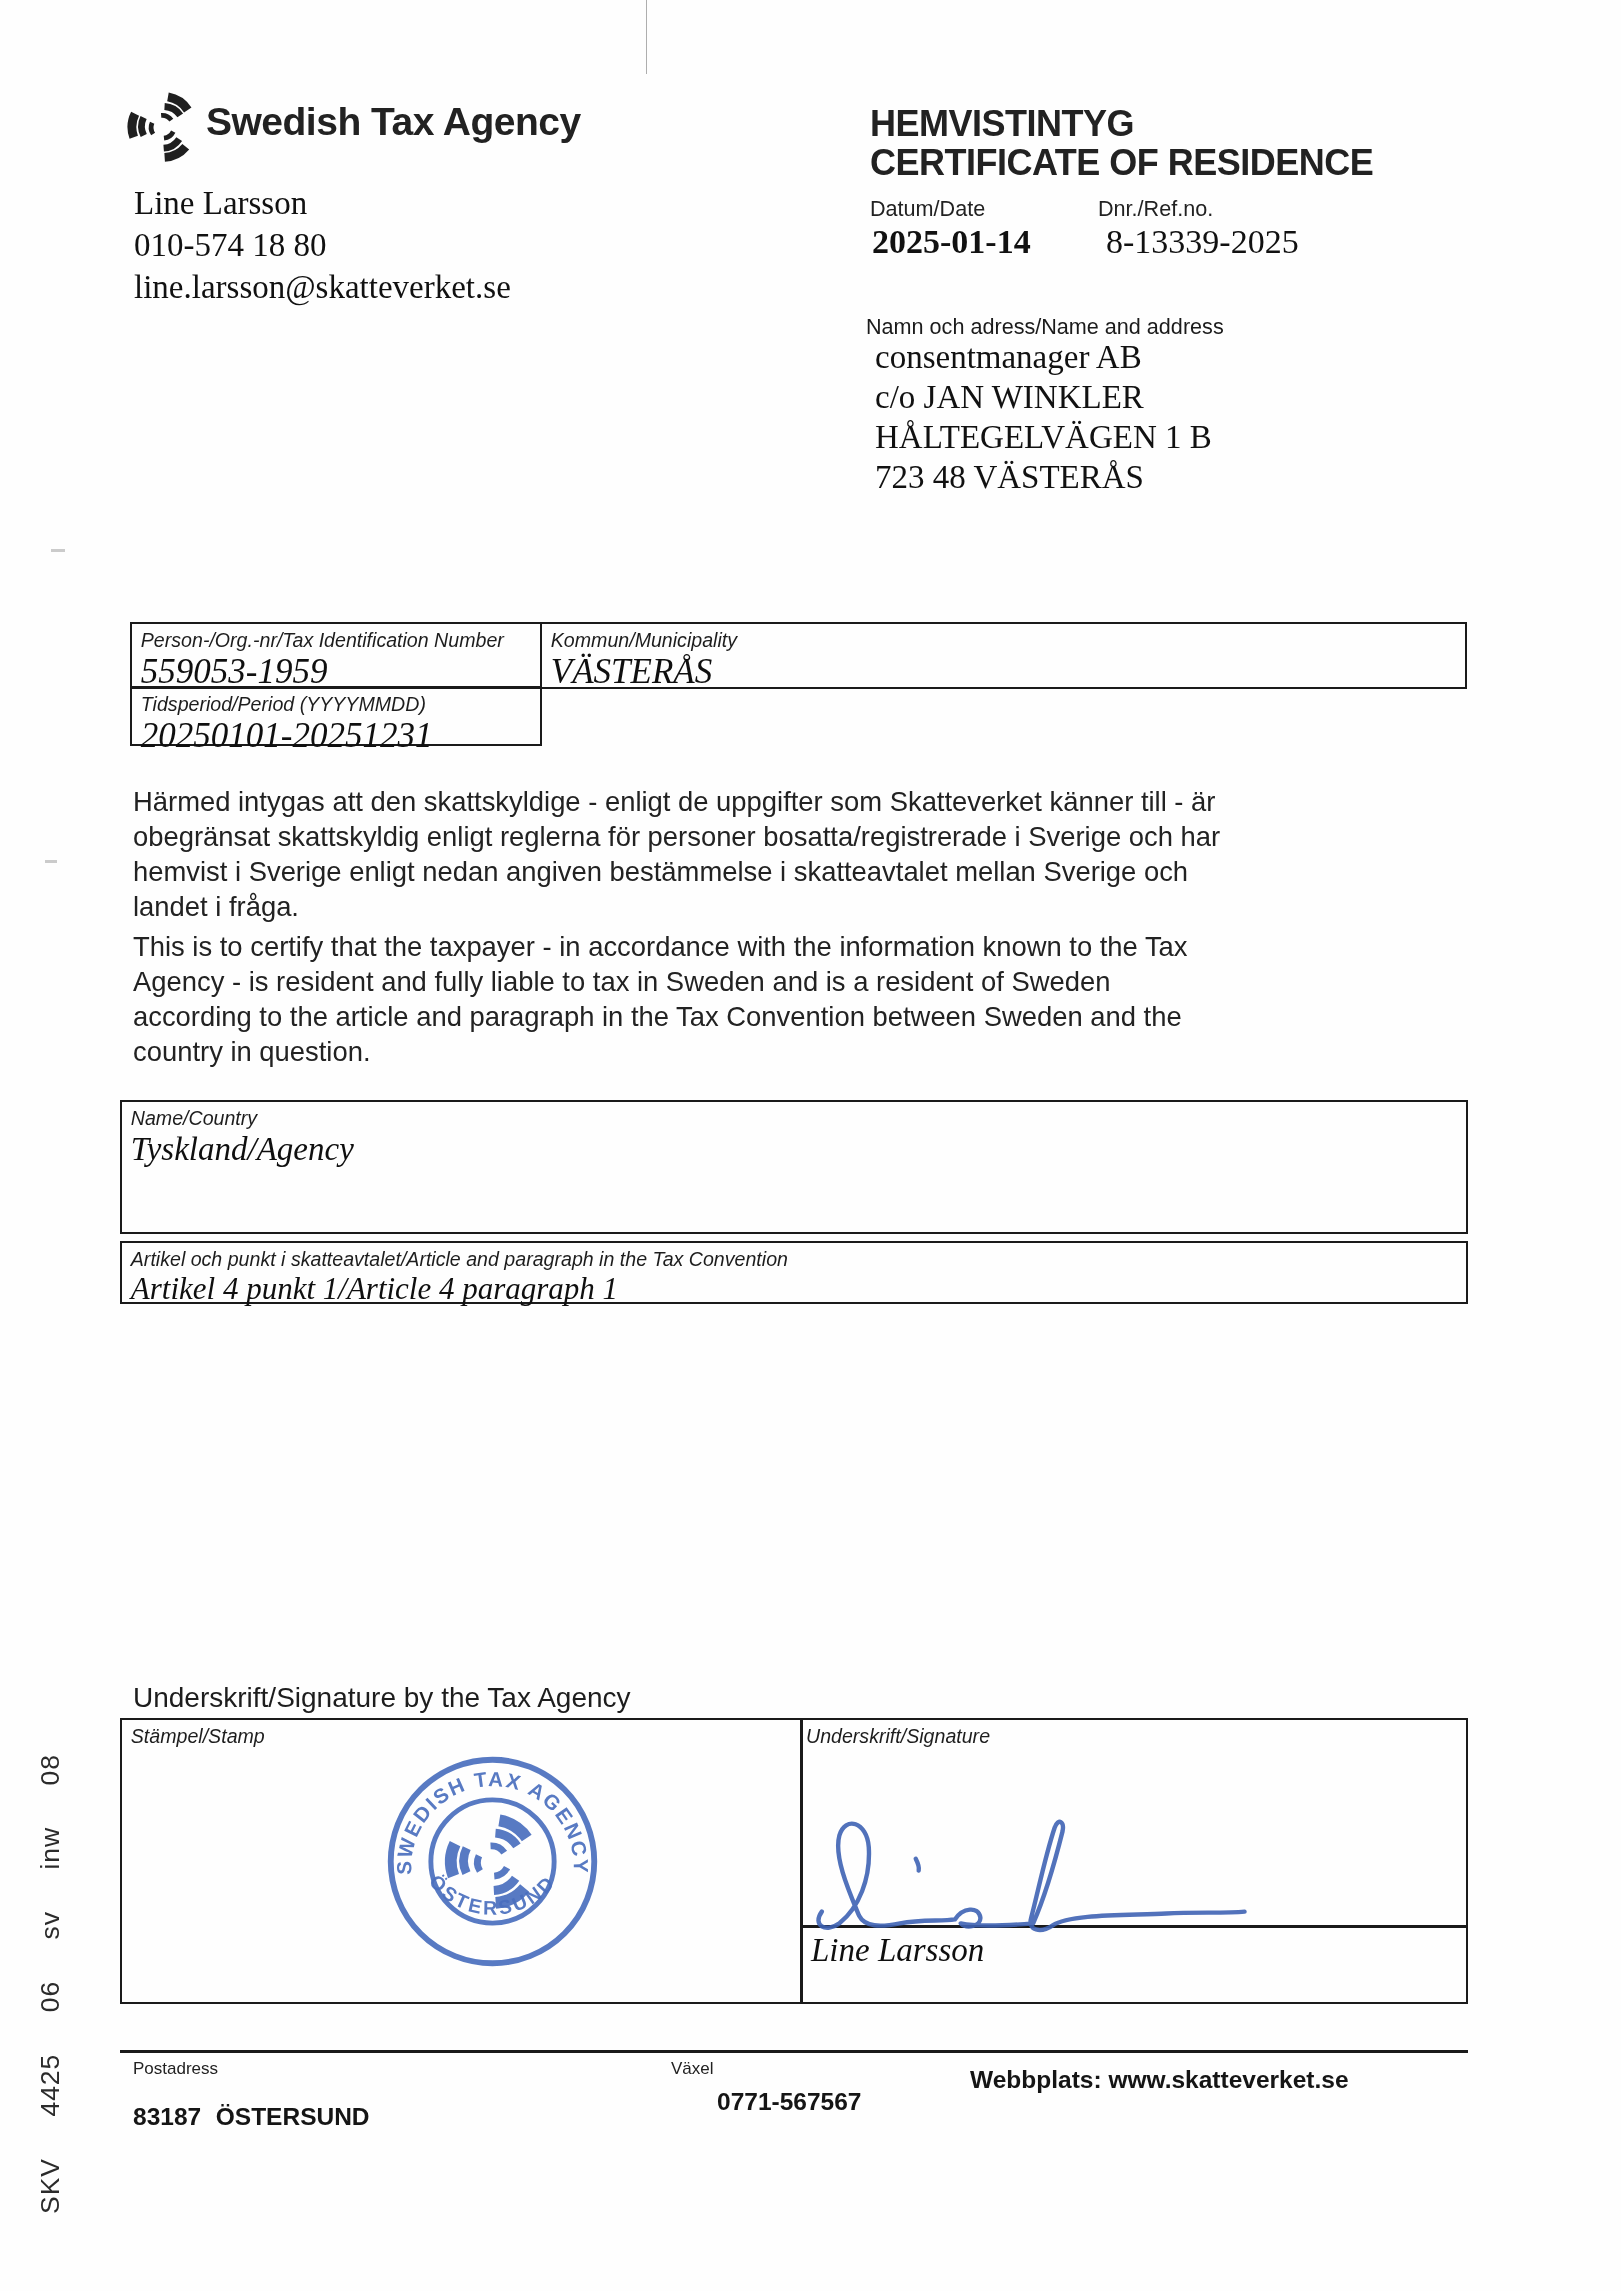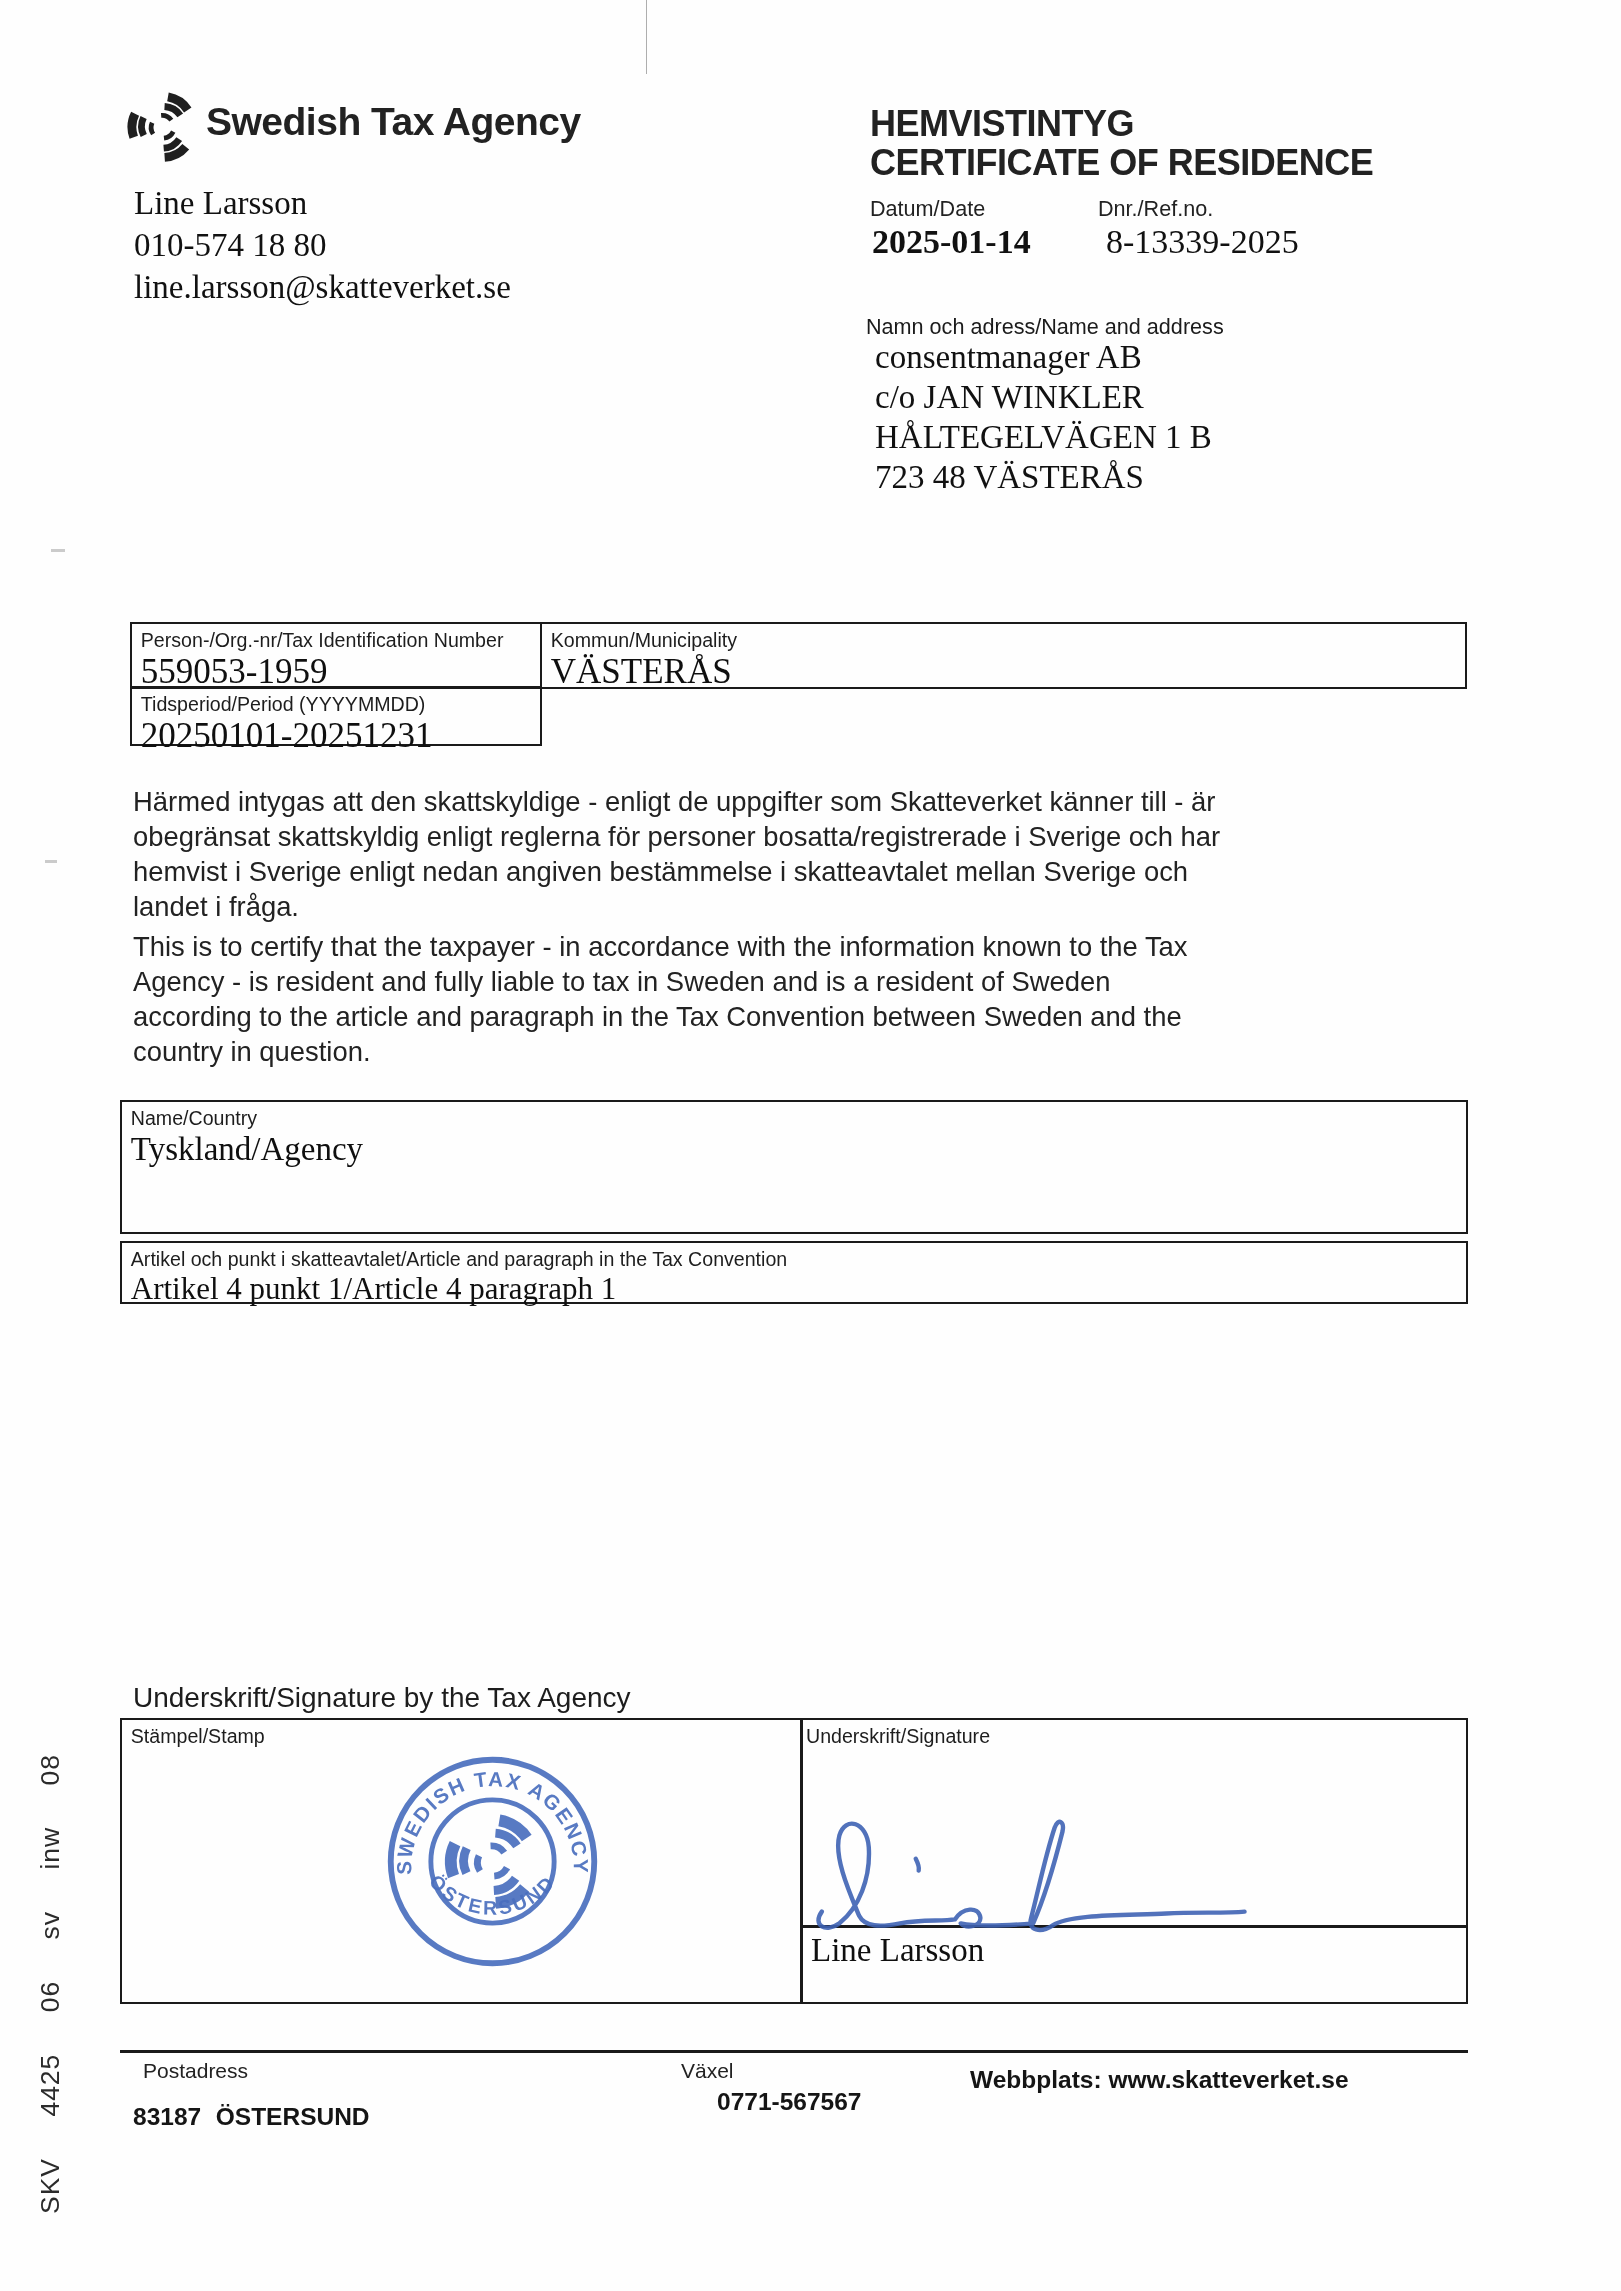--- a/index.html
+++ b/index.html
@@ -14,33 +14,33 @@
   .agency-name{left:206px;top:100px;font-size:39px;font-weight:bold;letter-spacing:-0.5px;color:#222;}
   .contact{left:134px;top:182px;font-size:33px;line-height:42px;color:#111;}
   .title-block{left:870px;top:104px;font-size:36px;font-weight:bold;line-height:39px;color:#222;letter-spacing:-0.5px;}
   .meta-label{font-size:21.6px;color:#222;}
   .meta-value{font-size:34px;color:#111;}
 
   .addr-label{left:866px;top:314px;font-size:21.6px;}
   .addr-lines{left:875px;top:337px;font-size:33px;line-height:40px;color:#111;}
 
   
-  .box{border:2.9px solid #1a1a1a;box-sizing:border-box;background:transparent;}
+  .box{border:2.9px solid #1a1a1a;box-sizing:border-box;background:transparent;font-style:italic;}
   .cell-label{font-size:19.6px;padding:4.9px 0 0 8.8px;color:#1d1d1d;}
   .cell-value{font-size:35px;padding:1px 0 0 8.8px;color:#0f0f0f;line-height:37px;}
 
   .para{left:133px;width:1093px;font-size:27.4px;line-height:35px;color:#222;}
 
   .sec-heading{left:133px;top:1682px;font-size:28px;color:#1d1d1d;}
 
   .inner-vline{position:absolute;left:678px;top:0;width:2.9px;height:100%;background:#1a1a1a;}
   .inner-hline{position:absolute;left:678px;right:0;top:205px;height:2.9px;background:#1a1a1a;}
 
   .rule{background:#1a1a1a;}
-  .footer-label{font-size:21px;color:#222;margin-left:10px;}
+  .footer-label{font-size:17px;color:#222;}
   .footer-value{font-size:24.5px;font-weight:bold;color:#151515;}
 
   .form-code{
     left:35px;top:1751px;height:463px;
     writing-mode:vertical-rl;transform:rotate(180deg);
     font-size:26.5px;color:#2b2b2b;word-spacing:33px;letter-spacing:1px;
   }
   .scan-vline{left:646px;top:0;width:1px;height:74px;background:#9a9a9a;opacity:.8;}
   .scan-dash{background:#b5b5b5;opacity:.7;}
 </style>

